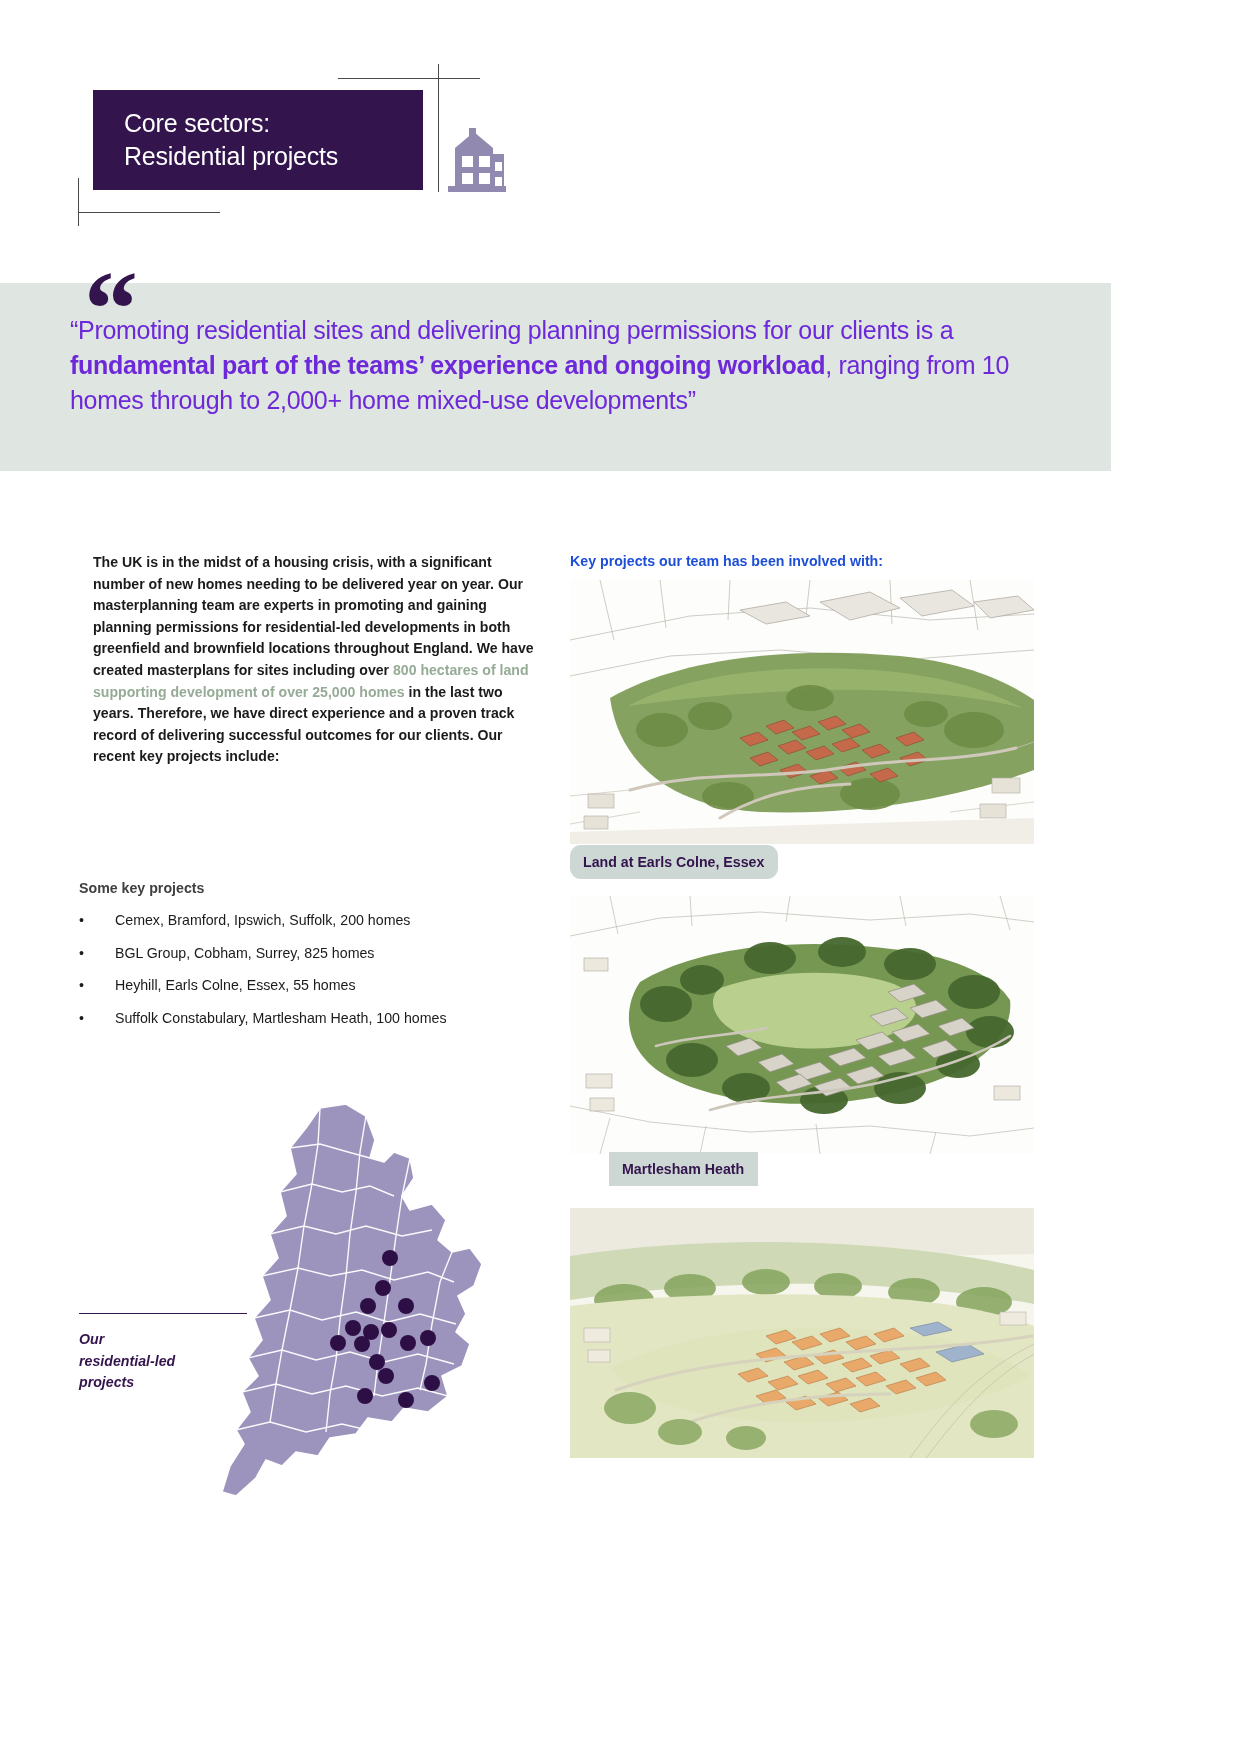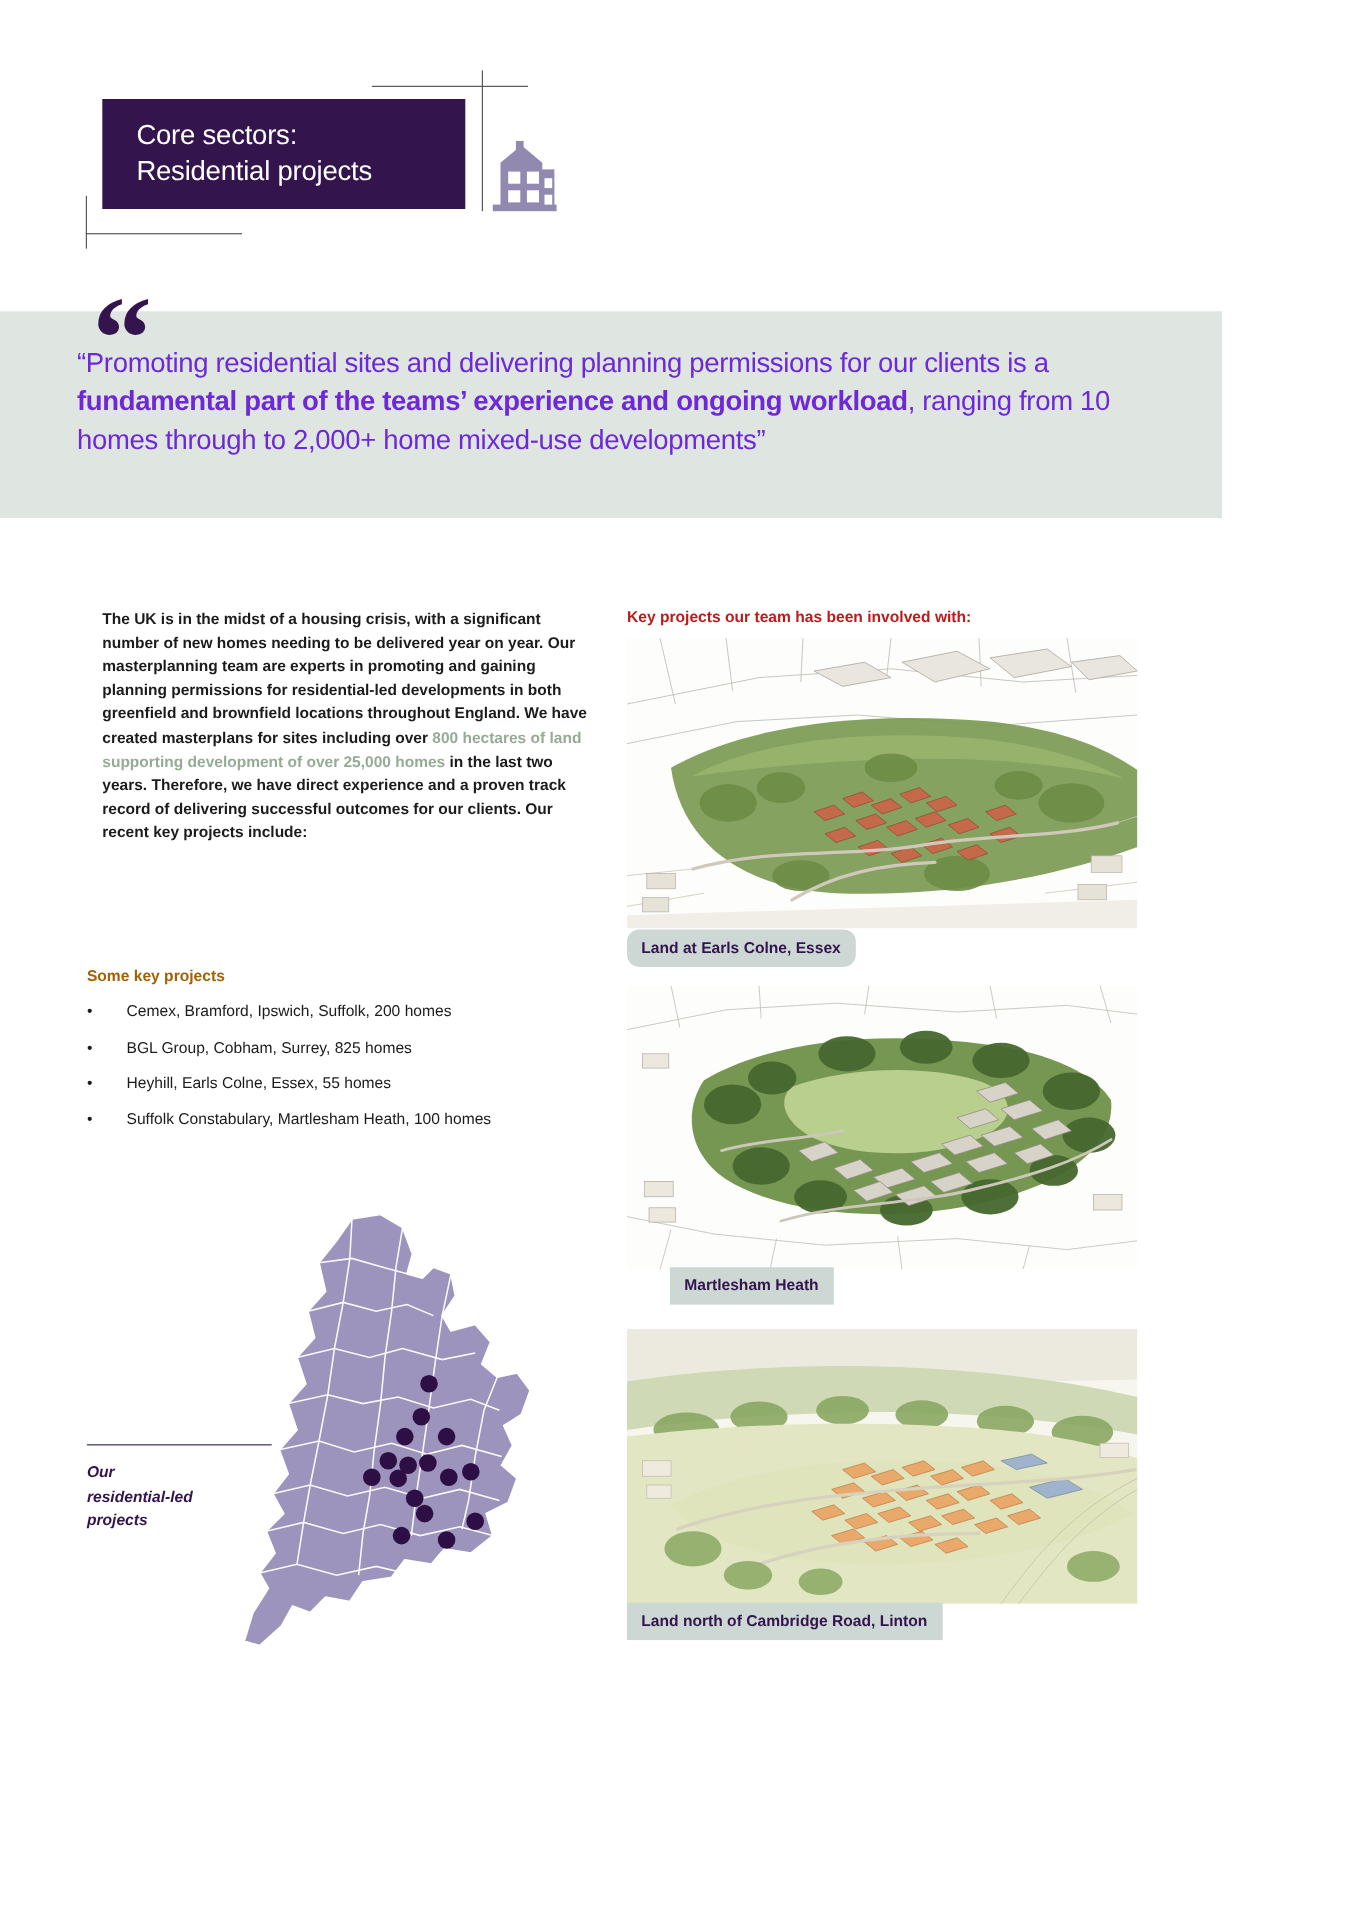--- a/index.html
+++ b/index.html
@@ -54,41 +54,41 @@
   
   .body-copy {
     position: absolute; left: 93px; top: 552px; width: 445px;
     color: #1b1b1b; font-size: 14.1px; line-height: 21.6px;
     font-weight: 700; letter-spacing: 0px;
   }
   .hl-green { color: #96ab96; }
 
   .keyproj-head {
     position: absolute; left: 79px; top: 880px;
-    color: #a16207; font-size: 14.2px; font-weight: 700;
+    color: #404040; font-size: 14.2px; font-weight: 700;
   }
   .bullets { position: absolute; left: 79px; top: 910px; width: 460px; }
   .bullet-row {
     display: flex; color: #1b1b1b; font-size: 14.2px;
     line-height: 20px; margin-bottom: 12.5px; font-weight: 400;
   }
   .bullet-dot { width: 36px; flex: none; }
 
   .map-rule { position: absolute; left: 79px; top: 1313px; width: 168px; height: 1.4px; background: #33144d; }
   .map-label {
     position: absolute; left: 79px; top: 1329px; width: 130px;
     color: #33144d; font-size: 14.2px; line-height: 21.5px;
     font-weight: 700; white-space: pre-line; font-style: italic;
   }
   .map-wrap { position: absolute; left: 170px; top: 1100px; width: 350px; height: 420px; }
 
   
   .rc-head {
     position: absolute; left: 570px; top: 553px;
-    color: #b91c1c; font-size: 14.2px; font-weight: 700;
+    color: #1d4ed8; font-size: 14.2px; font-weight: 700;
   }
   .fig { position: absolute; left: 570px; }
   .fig-1 { top: 580px; width: 464px; height: 264px; }
   .fig-2 { top: 896px; width: 464px; height: 258px; }
   .fig-3 { top: 1208px; width: 464px; height: 250px; }
   .fig img, .fig .art { display: block; width: 100%; height: 100%; }
   .caption {
     position: absolute; left: 570px;
     background: #cdd7d3; color: #33144d;
     font-size: 14.2px; font-weight: 700;
@@ -397,15 +397,14 @@
         <ellipse cx="176" cy="230" rx="20" ry="12"></ellipse>
         <ellipse cx="424" cy="216" rx="24" ry="14"></ellipse>
       </g>
       <g fill="#eeeade" stroke="#bab6a8" stroke-width="0.6">
         <rect x="14" y="120" width="26" height="14"></rect>
         <rect x="18" y="142" width="22" height="12"></rect>
         <rect x="430" y="104" width="26" height="13"></rect>
       </g>
     </svg>
   </div>
-  <div class="caption cap-3">Land north of Cambridge Road, Linton</div>
 
 </div>
 
 </body></html>

